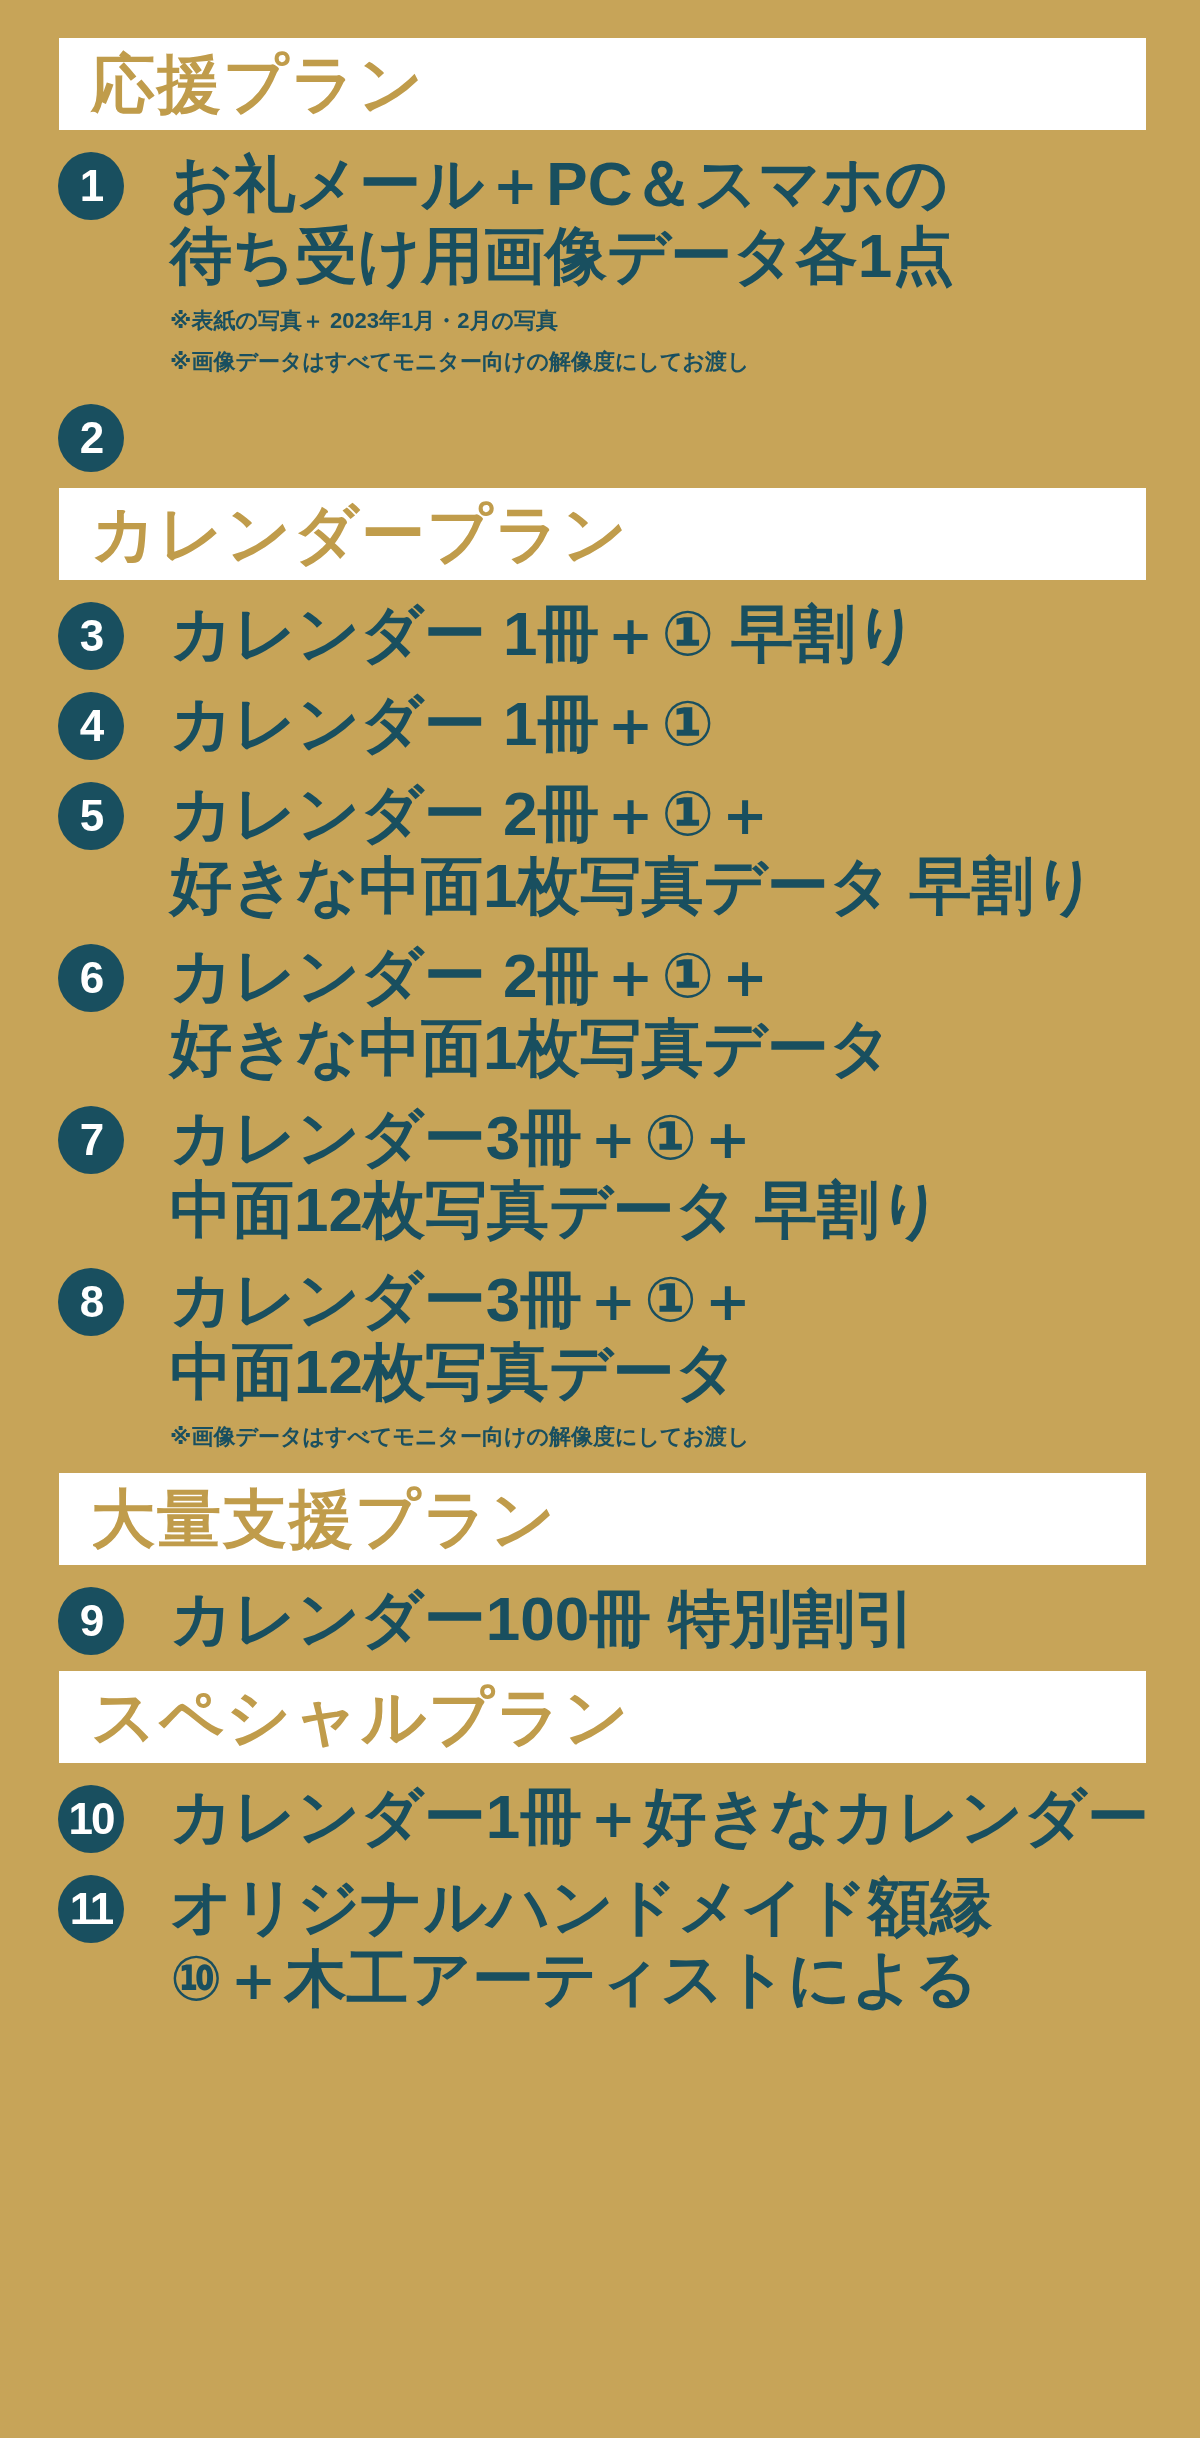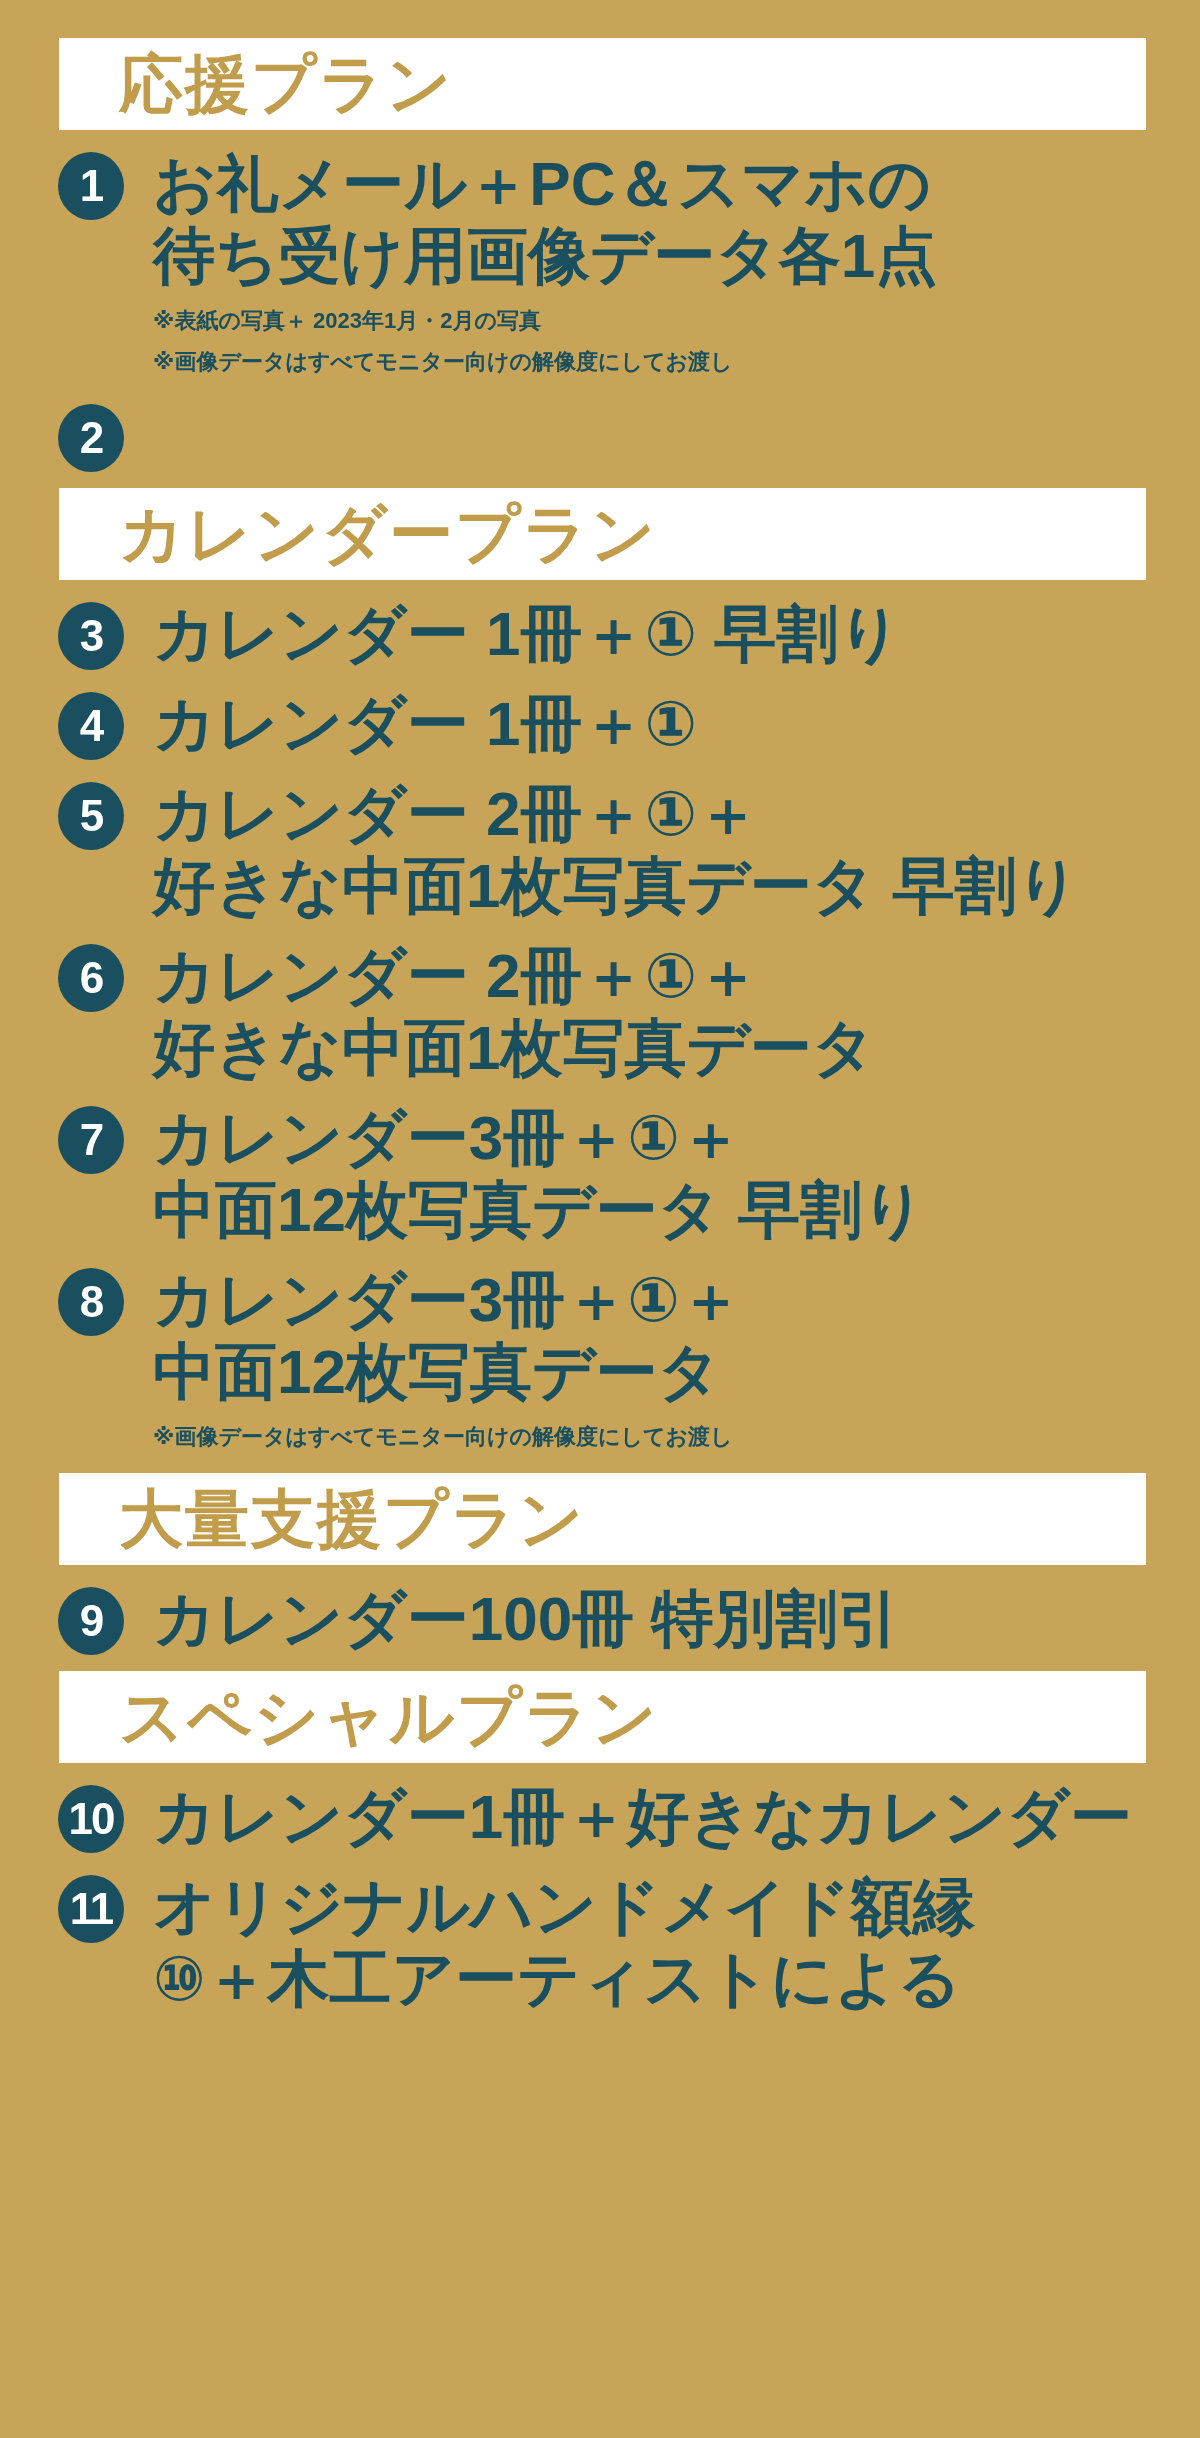--- a/index.html
+++ b/index.html
@@ -26,21 +26,21 @@
     color:var(--title-color);
     letter-spacing:0px;
     white-space:nowrap;
   }
   .bar{
     margin:16px 54px 0 59px;
     height:92px;
     background:#ffffff;
     display:flex;
     align-items:center;
-    padding-left:60px;
+    padding-left:32px;
     font-size:64px;
     font-weight:bold;
     color:var(--bar-gold);
     letter-spacing:2px;
   }
   .bar-first{margin-top:38px;}
   .item{
     display:flex;
     align-items:flex-start;
     margin:18px 40px 0 58px;
@@ -54,21 +54,21 @@
     background:var(--teal);
     color:#ffffff;
     display:flex;
     align-items:center;
     justify-content:center;
     font-size:44px;
     font-weight:bold;
     letter-spacing:-2px;
   }
   .item-body{
-    margin-left:29px;
+    margin-left:46px;
     color:var(--teal);
     font-size:62px;
     font-weight:bold;
     line-height:72px;
     letter-spacing:0px;
   }
   .note{
     font-size:22px;
     line-height:41px;
     font-weight:bold;

